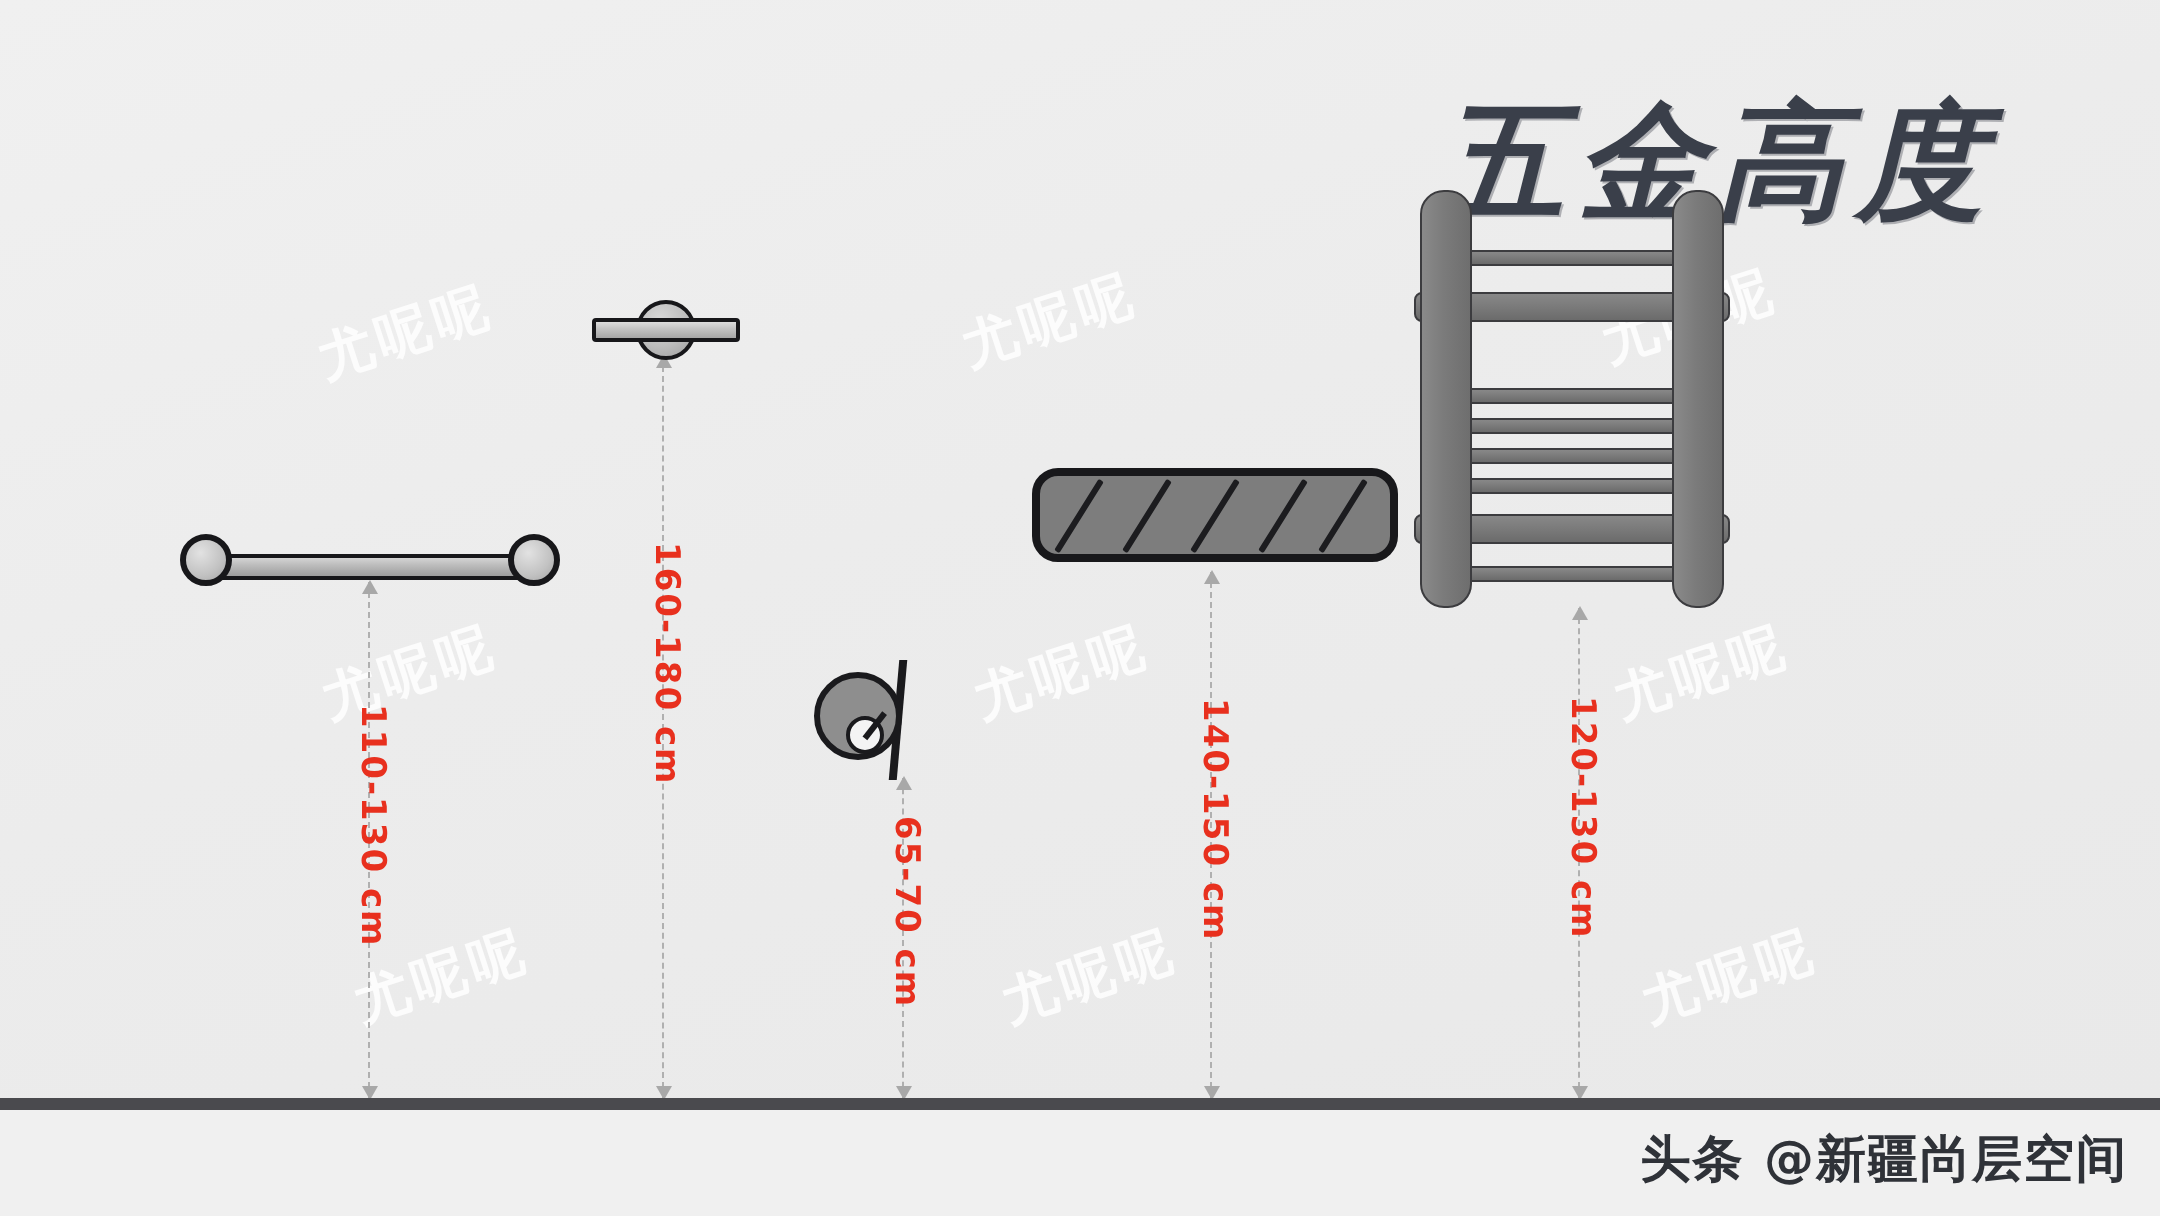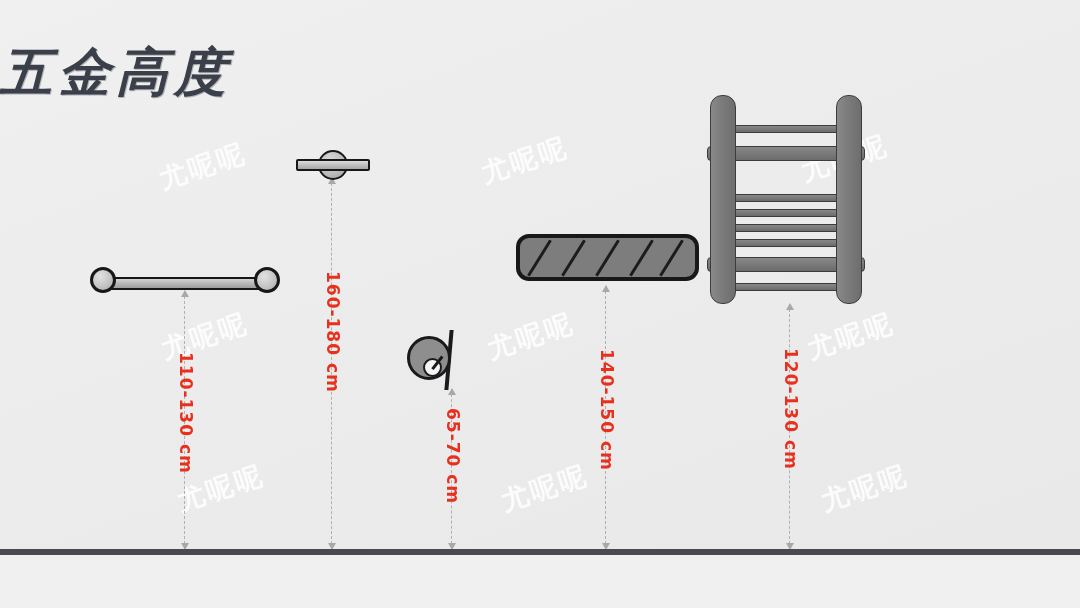--- a/index.html
+++ b/index.html
@@ -44,23 +44,23 @@
     width: 1080px;
     height: 6px;
     background: #4a4a4e;
   }
 
   
   .title {
     position: absolute;
     left: 0; top: 38px;
     width: 998px;
-    text-align: left;
+    text-align: right;
     font-family: "DejaVu Serif", serif;
-    font-size: 52px;
+    font-size: 64px;
     font-weight: 700;
     letter-spacing: 6px;
     color: #3a3f4a;
     font-style: italic;
     text-shadow: 1px 1px 0 rgba(60,64,74,0.35);
   }
 
   
   .wm {
     position: absolute;
@@ -333,14 +333,15 @@
     <div class="tr-rung wide" style="top:162px;"></div>
     <div class="tr-rung inset" style="top:188px;"></div>
     <div class="tr-post left"></div>
     <div class="tr-post right"></div>
   </div>
 
   <div class="ground-line"></div>
 
   <div class="footer-bar"></div>
   <div class="footer-divider"></div>
+  <div class="footer-brand">头条 @新疆尚层空间</div>
 
 </div>
 
 </body></html>

